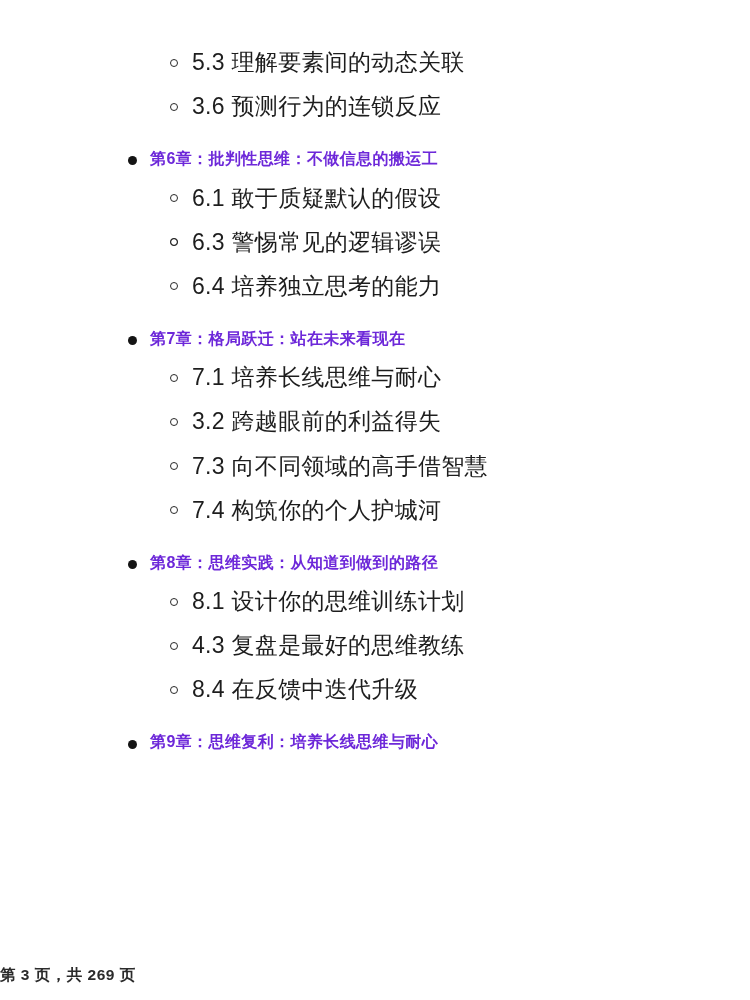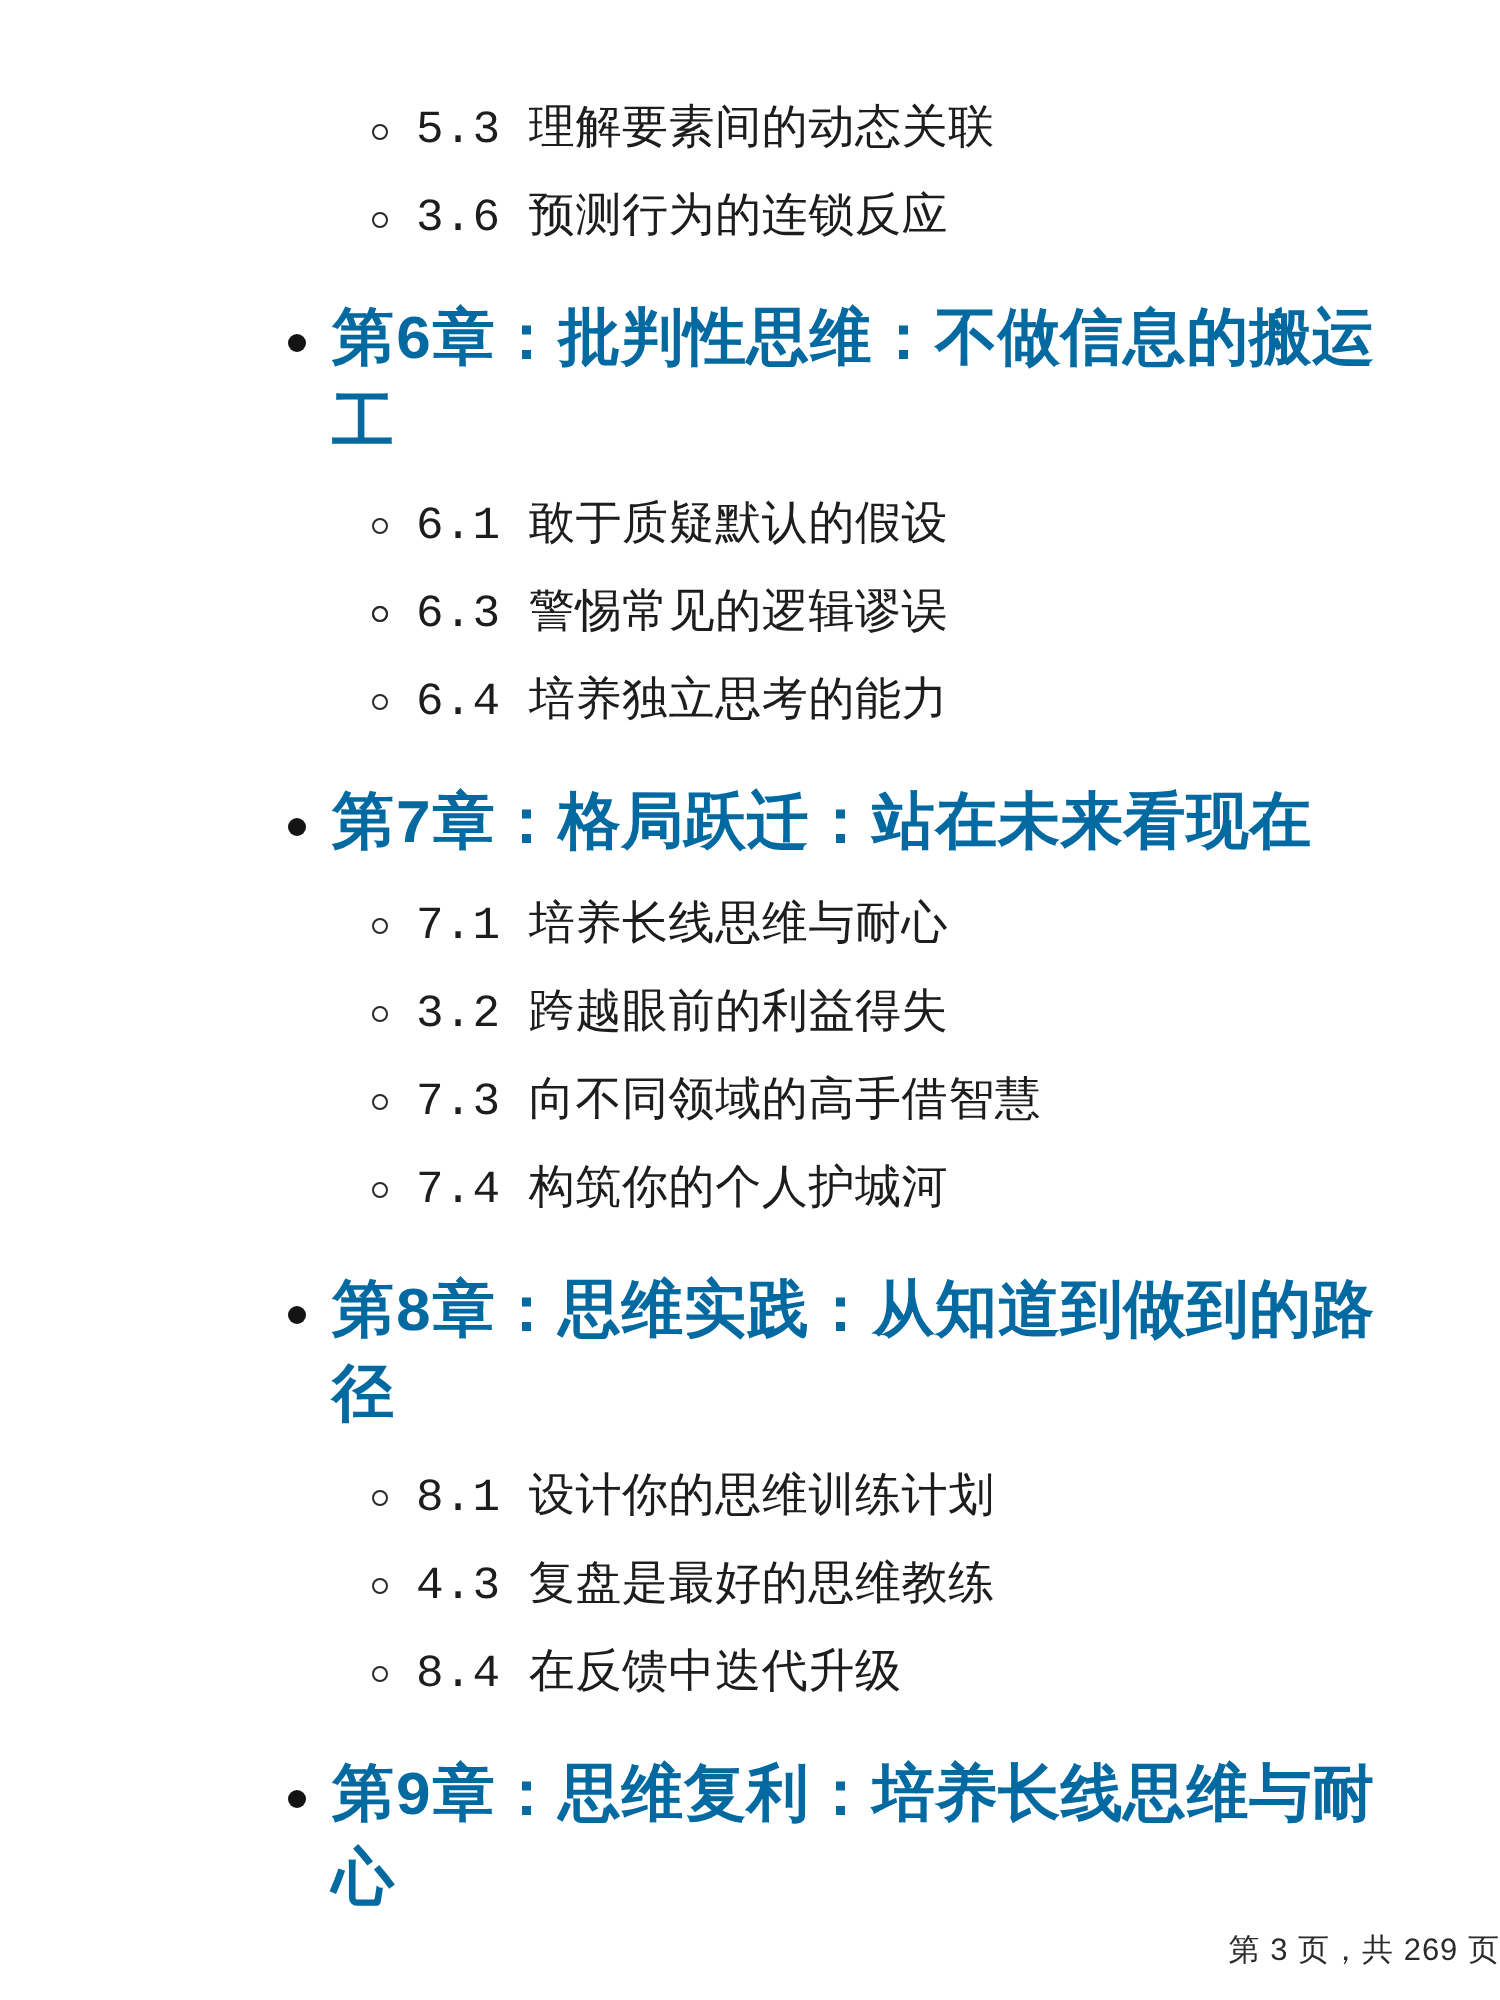--- a/index.html
+++ b/index.html
@@ -19,32 +19,31 @@
   .page {
     position: relative;
     width: 750px;
     height: 1000px;
     box-sizing: border-box;
     padding: 34px 40px 0 40px;
   }
 
   .toc {
     list-style: none;
-    margin: 16px;
+    margin: 0;
     padding: 0;
-    font-family: Liberation Mono, monospace;
   }
 
   
   .chapter {
     position: relative;
-    font-size: 31px;
+    font-size: 16px;
     font-weight: 700;
     letter-spacing: 0.4px;
-    color: #0369a1;
+    color: #6d28d9;
     padding-left: 110px;
     margin: 26px 0 10px 0;
     line-height: 1.35;
   }
   .chapter .marker {
     position: absolute;
     left: 88px;
     top: 0.52em;
     width: 9px;
     height: 9px;
@@ -73,23 +72,23 @@
     border: 1.6px solid #2a2a2a;
     background: transparent;
     box-sizing: border-box;
   }
 
   .footer {
     position: absolute;
     left: 0;
     right: 0;
     bottom: 14px;
-    text-align: right;
+    text-align: left;
     font-size: 15.5px;
-    font-weight: 400;
+    font-weight: 700;
     color: #2b2b2b;
     letter-spacing: 0.5px;
   }
 </style>
 </head>
 <body>
 
 <div class="page">
   <ul class="toc" id="toc-list">
       <li class="section"><span class="marker"></span><span>5.3 理解要素间的动态关联</span></li>

